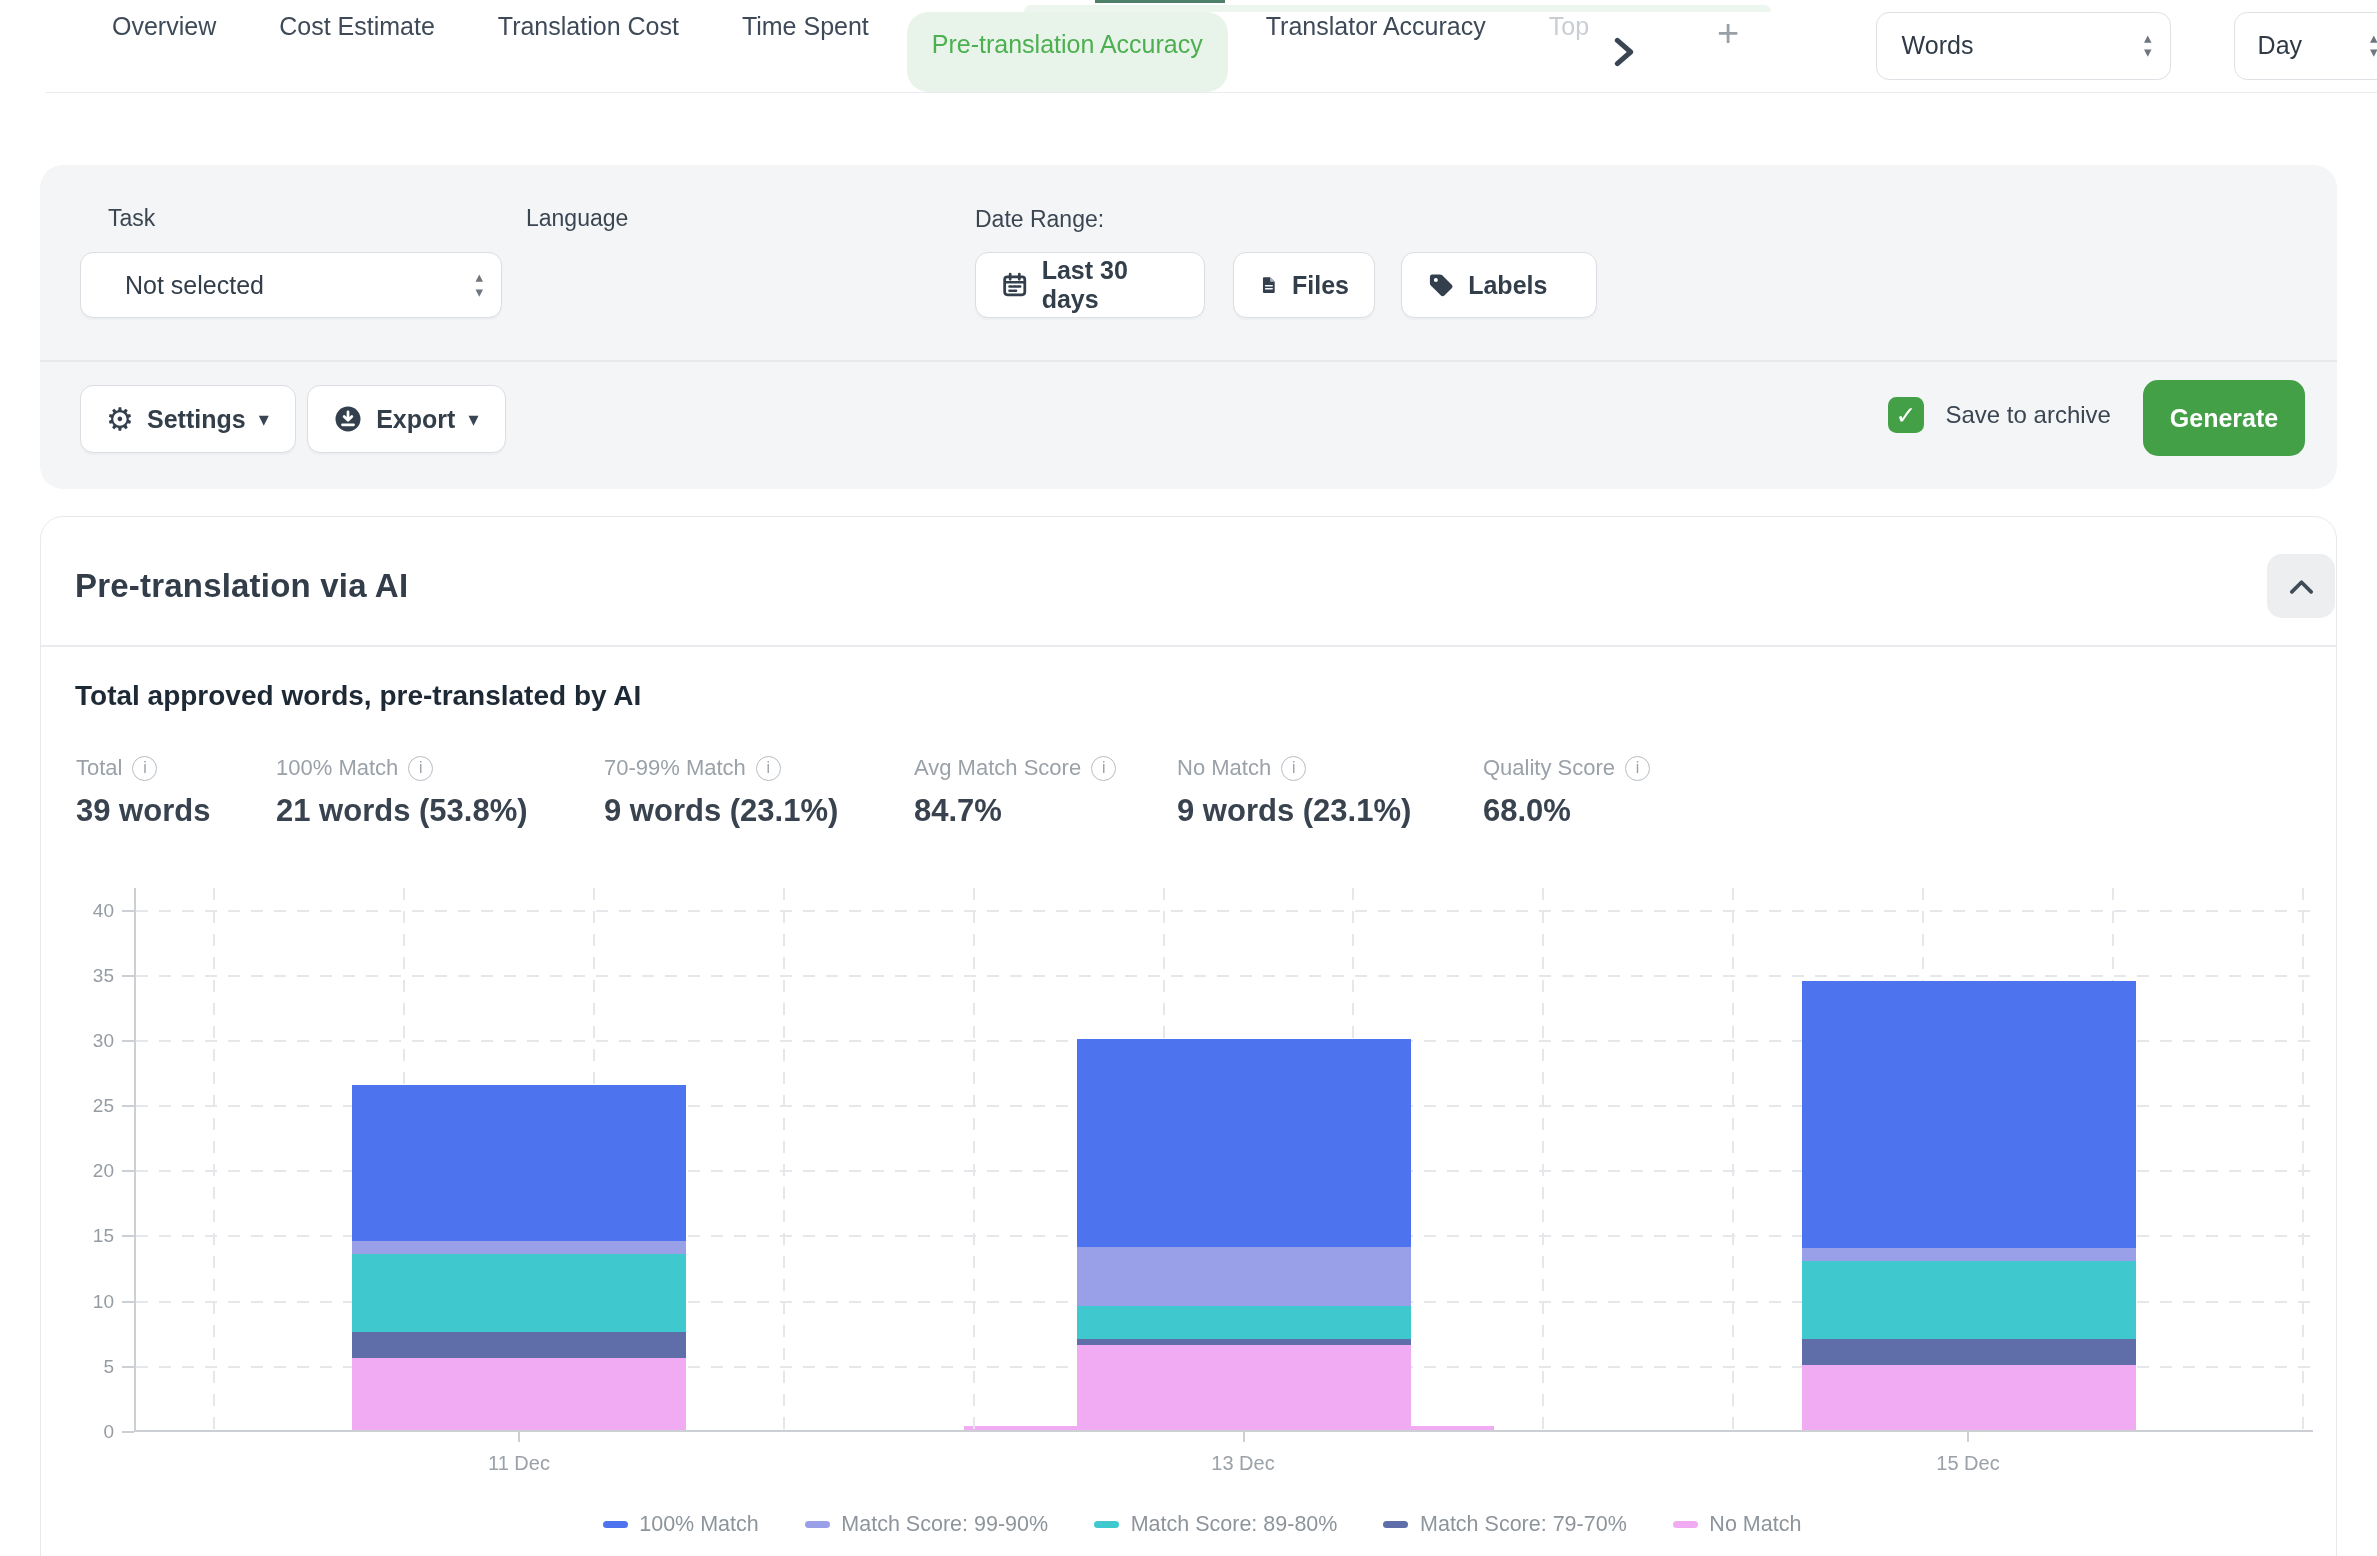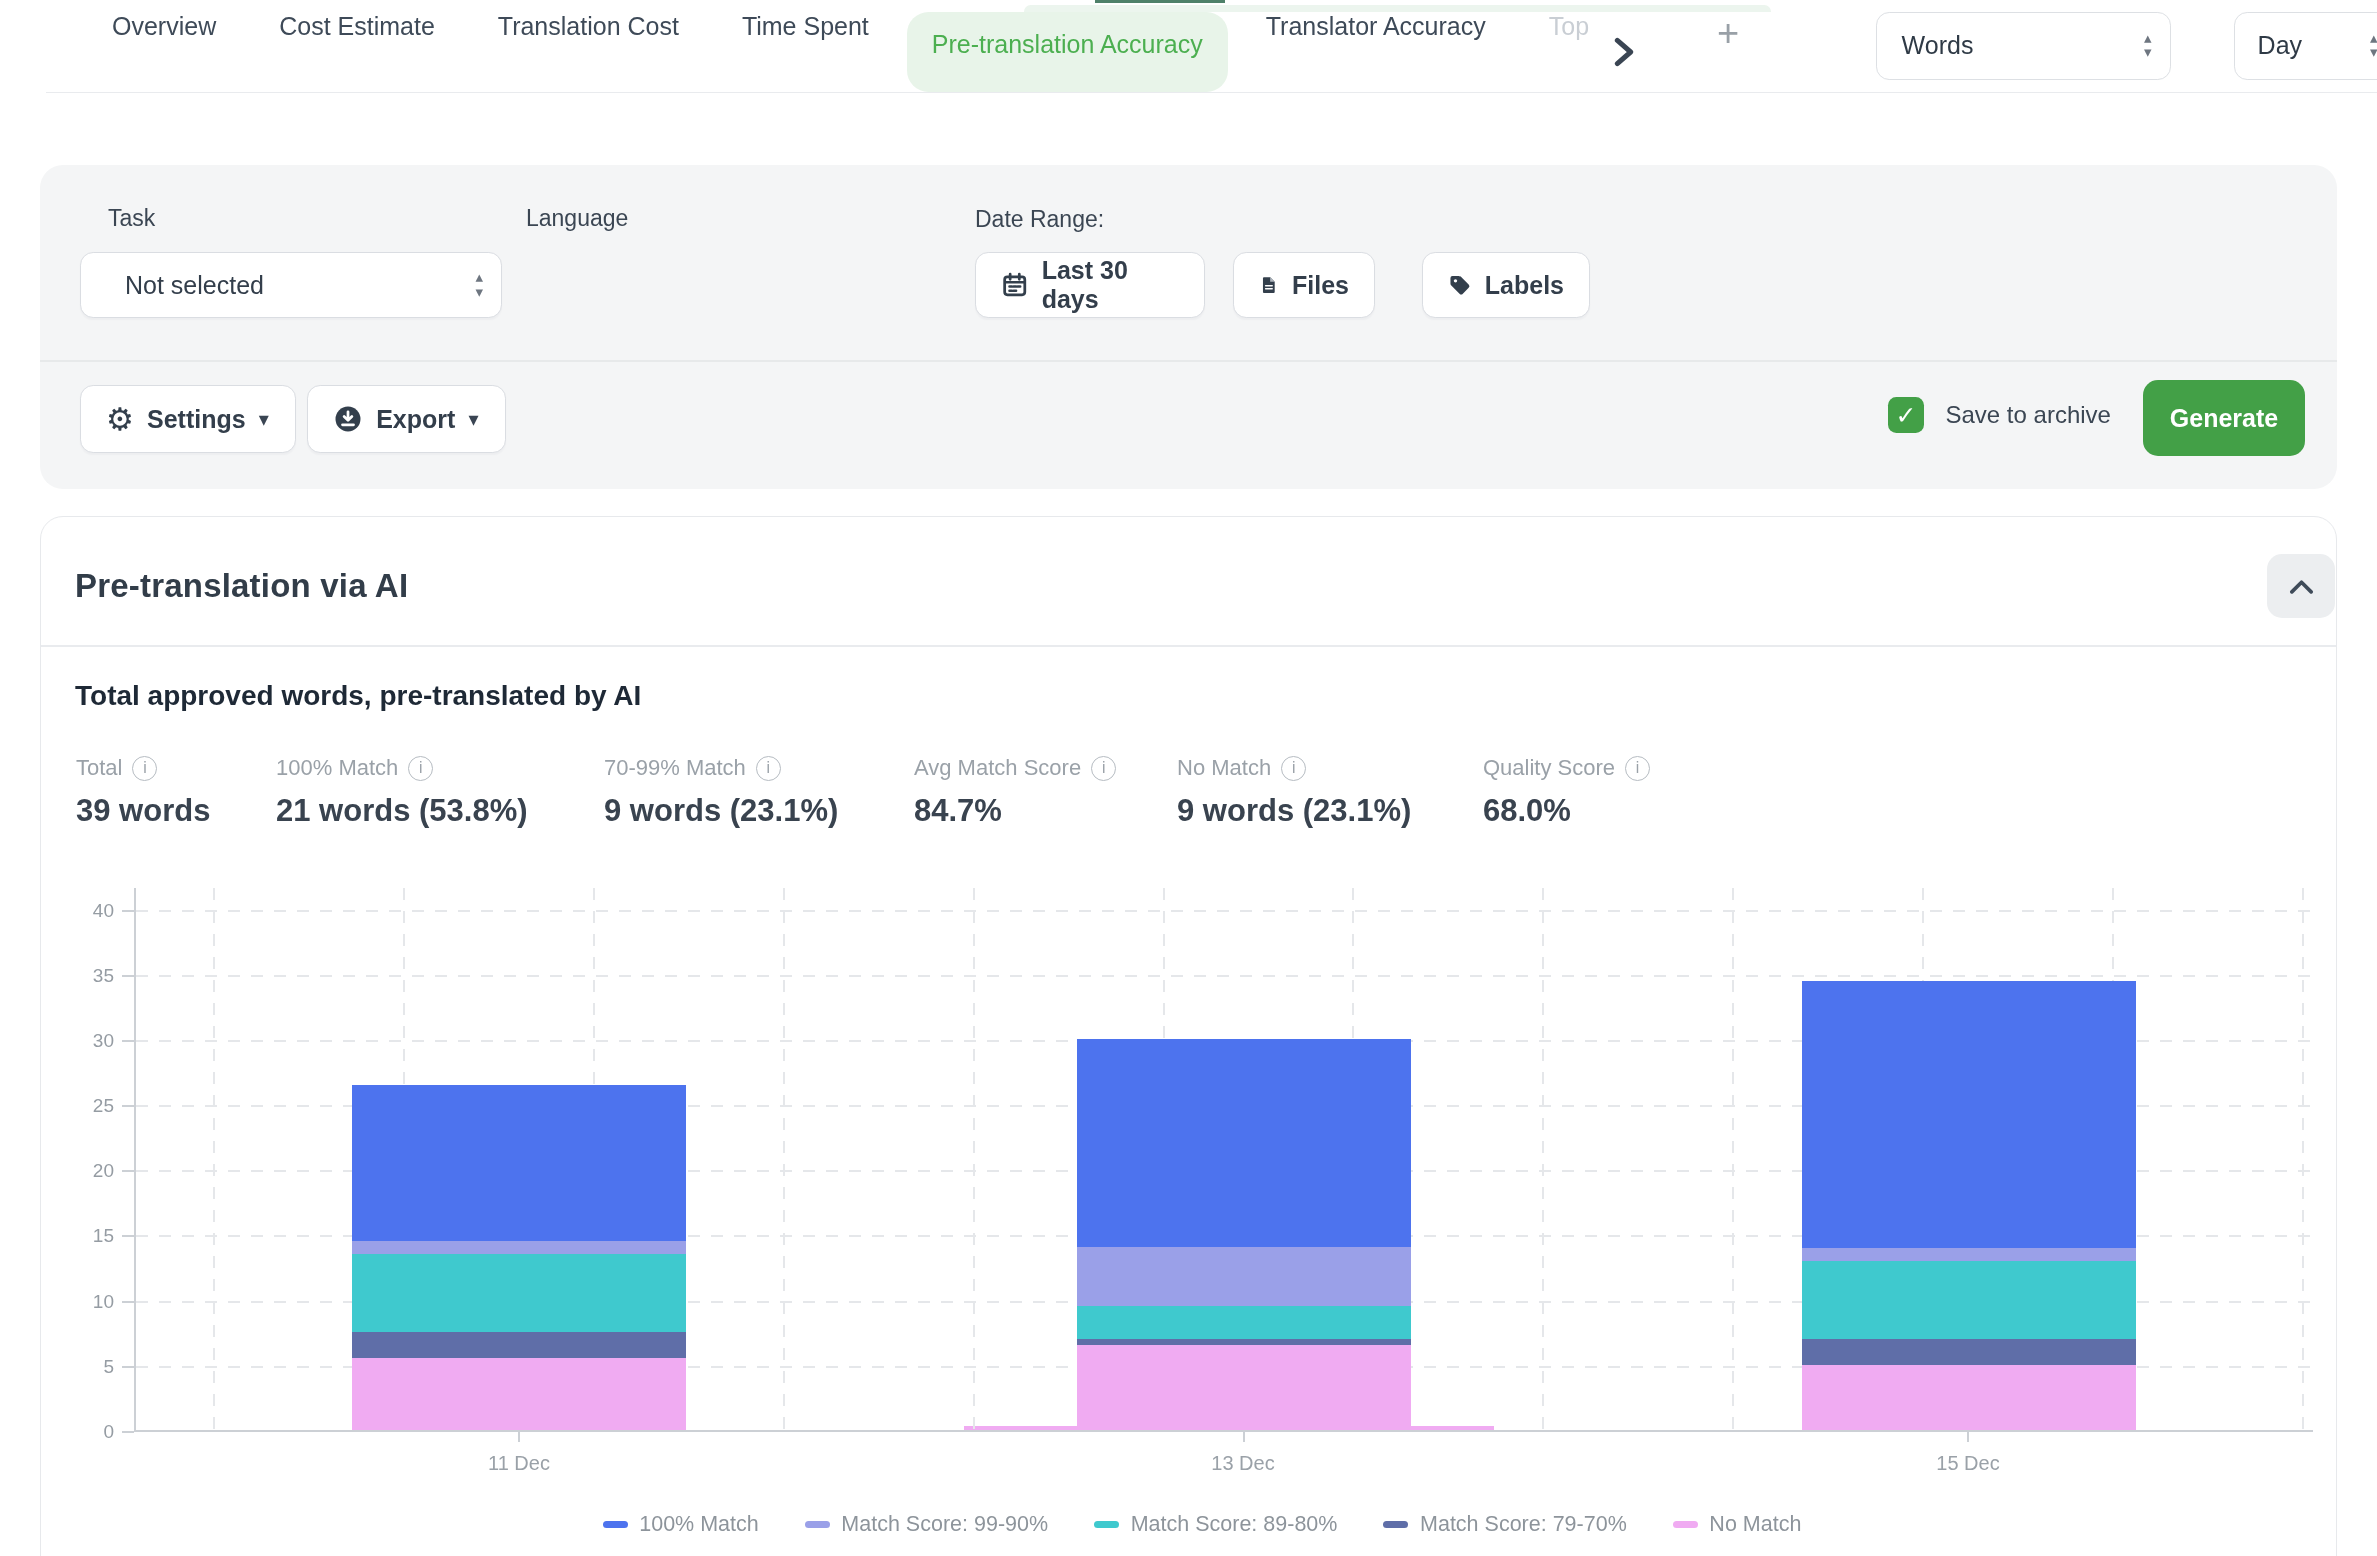--- a/index.html
+++ b/index.html
@@ -138,21 +138,21 @@
 
     <div class="ctrl btn" style="left:1193px;top:87px;width:142px;">
       <svg width="28" height="28" viewBox="0 0 24 24">
         <path d="M6 2.5h7.5L19 8v12.5a1.2 1.2 0 0 1-1.2 1.2H6a1.2 1.2 0 0 1-1.2-1.2V3.7A1.2 1.2 0 0 1 6 2.5z" fill="#333f4c"></path>
         <path d="M13.5 2.5 19 8h-5.5z" fill="#aeb5bd"></path>
         <path d="M8 13h8M8 16.6h8" stroke="#fff" stroke-width="1.8" stroke-linecap="round"></path>
       </svg>
       <span>Files</span>
     </div>
 
-    <div class="ctrl btn" style="left:1361px;top:87px;width:168px;margin-left:21px;">
+    <div class="ctrl btn" style="left:1361px;top:87px;width:196px;">
       <svg width="28" height="28" viewBox="0 0 24 24">
         <path d="M12.4 2.9 21 11.5a2.4 2.4 0 0 1 0 3.4l-5.9 5.9a2.4 2.4 0 0 1-3.4 0L3.1 12.2a2 2 0 0 1-.6-1.4V4.9a2 2 0 0 1 2-2H11a2 2 0 0 1 1.4.6z" fill="#333f4c"></path>
         <circle cx="7.6" cy="7.8" r="1.7" fill="#fff"></circle>
       </svg>
       <span>Labels</span>
     </div>
 
     <div class="divider"></div>
 
     <div class="ctrl btn" style="left:40px;top:220px;width:216px;height:68px;">

